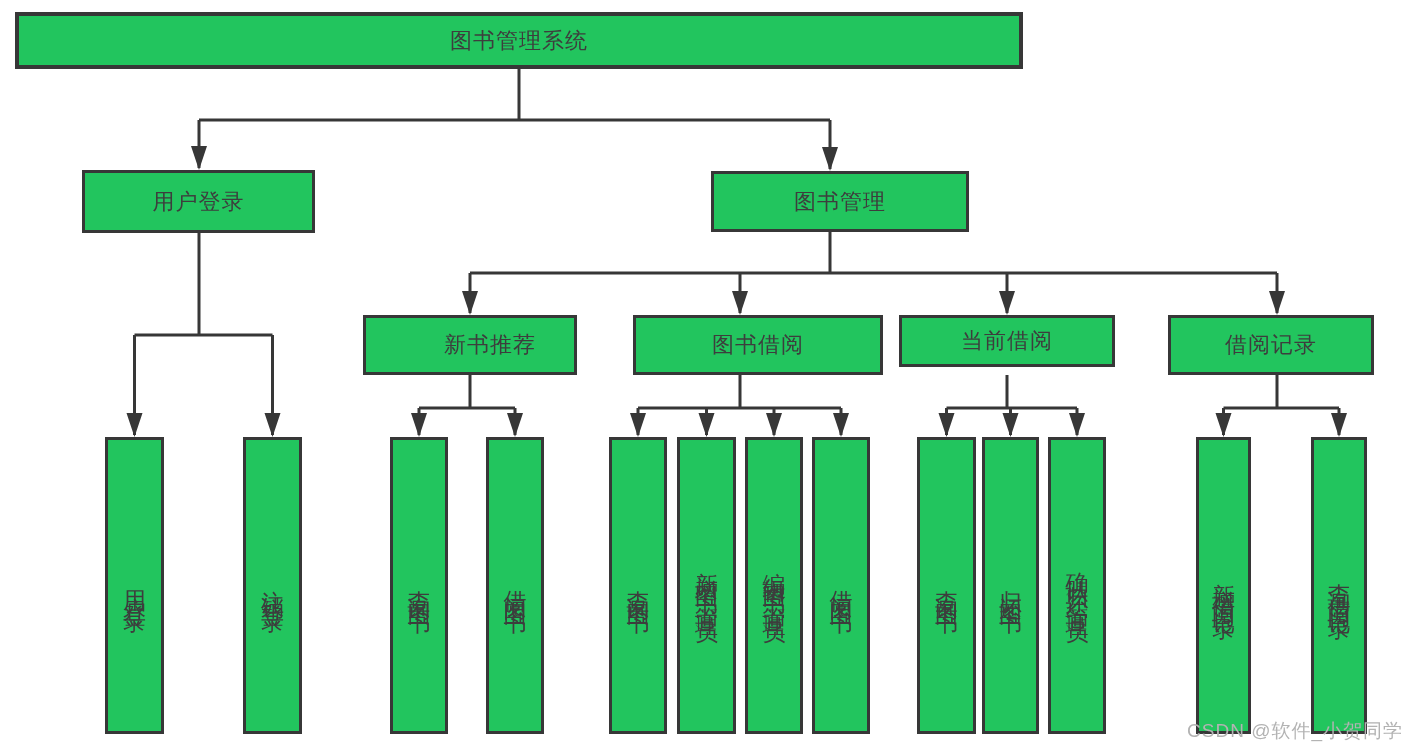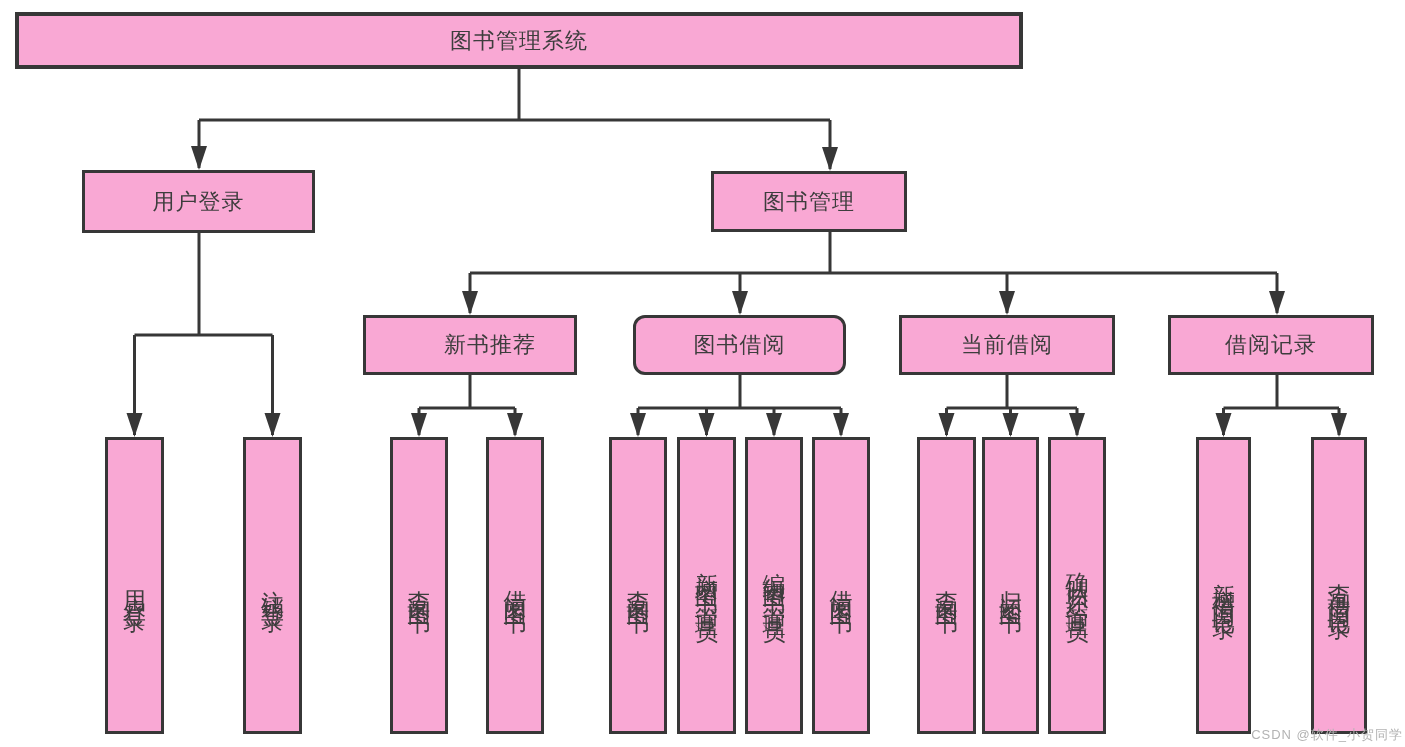--- a/index.html
+++ b/index.html
@@ -16,21 +16,21 @@
 
   .connectors {
     position: absolute;
     left: 0; top: 0;
     width: 1405px; height: 747px;
     pointer-events: none;
   }
 
   .node {
     position: absolute;
-    background: #f9a8d4;
+    background: #22c55e;
     border: 3px solid #373737;
     color: #3d3d3d;
     display: flex;
     align-items: center;
     justify-content: center;
     text-align: center;
   }
 
   .hnode { font-size: 22px; letter-spacing: 1px; }
 
@@ -42,21 +42,21 @@
     font-size: 23px;
     letter-spacing: 7px;
     line-height: 1;
     white-space: nowrap;
   }
 
   .watermark {
     position: absolute;
     right: 2px;
     bottom: 3px;
-    font-size: 13px;
+    font-size: 19px;
     color: #b3b3b3;
     letter-spacing: 1px;
     white-space: nowrap;
   }
 </style>
 </head>
 <body>
 
 <div class="canvas">
 
@@ -99,31 +99,31 @@
              M1331 413 L1347 413 L1339 437 Z"></path>
   </svg>
 
   <div class="node hnode root-node" style="left:15px; top:12px; width:1008px; height:57px;">
     <span>图书管理系统</span>
   </div>
 
   <div class="node hnode" style="left:82px; top:170px; width:233px; height:63px;">
     <span>用户登录</span>
   </div>
-  <div class="node hnode" style="left:711px; top:171px; width:196px; height:61px;">
+  <div class="node hnode" style="left:711px; top:171px; width:258px; height:61px;">
     <span>图书管理</span>
   </div>
 
   <div class="node hnode" style="left:363px; top:315px; width:214px; height:60px;padding-left:40px;">
     <span>新书推荐</span>
   </div>
-  <div class="node hnode" style="left:633px; top:315px; width:213px; height:60px;border-radius:12px;">
+  <div class="node hnode" style="left:633px; top:315px; width:250px; height:60px;">
     <span>图书借阅</span>
   </div>
-  <div class="node hnode" style="left:899px; top:315px; width:216px; height:60px;">
+  <div class="node hnode" style="left:899px; top:315px; width:216px; height:52px;">
     <span>当前借阅</span>
   </div>
   <div class="node hnode" style="left:1168px; top:315px; width:206px; height:60px;">
     <span>借阅记录</span>
   </div>
 
   <div class="node vnode" style="left:105px; top:437px; width:59px; height:297px;">
     <span>用户登录</span>
   </div>
   <div class="node vnode" style="left:243px; top:437px; width:59px; height:297px;">

